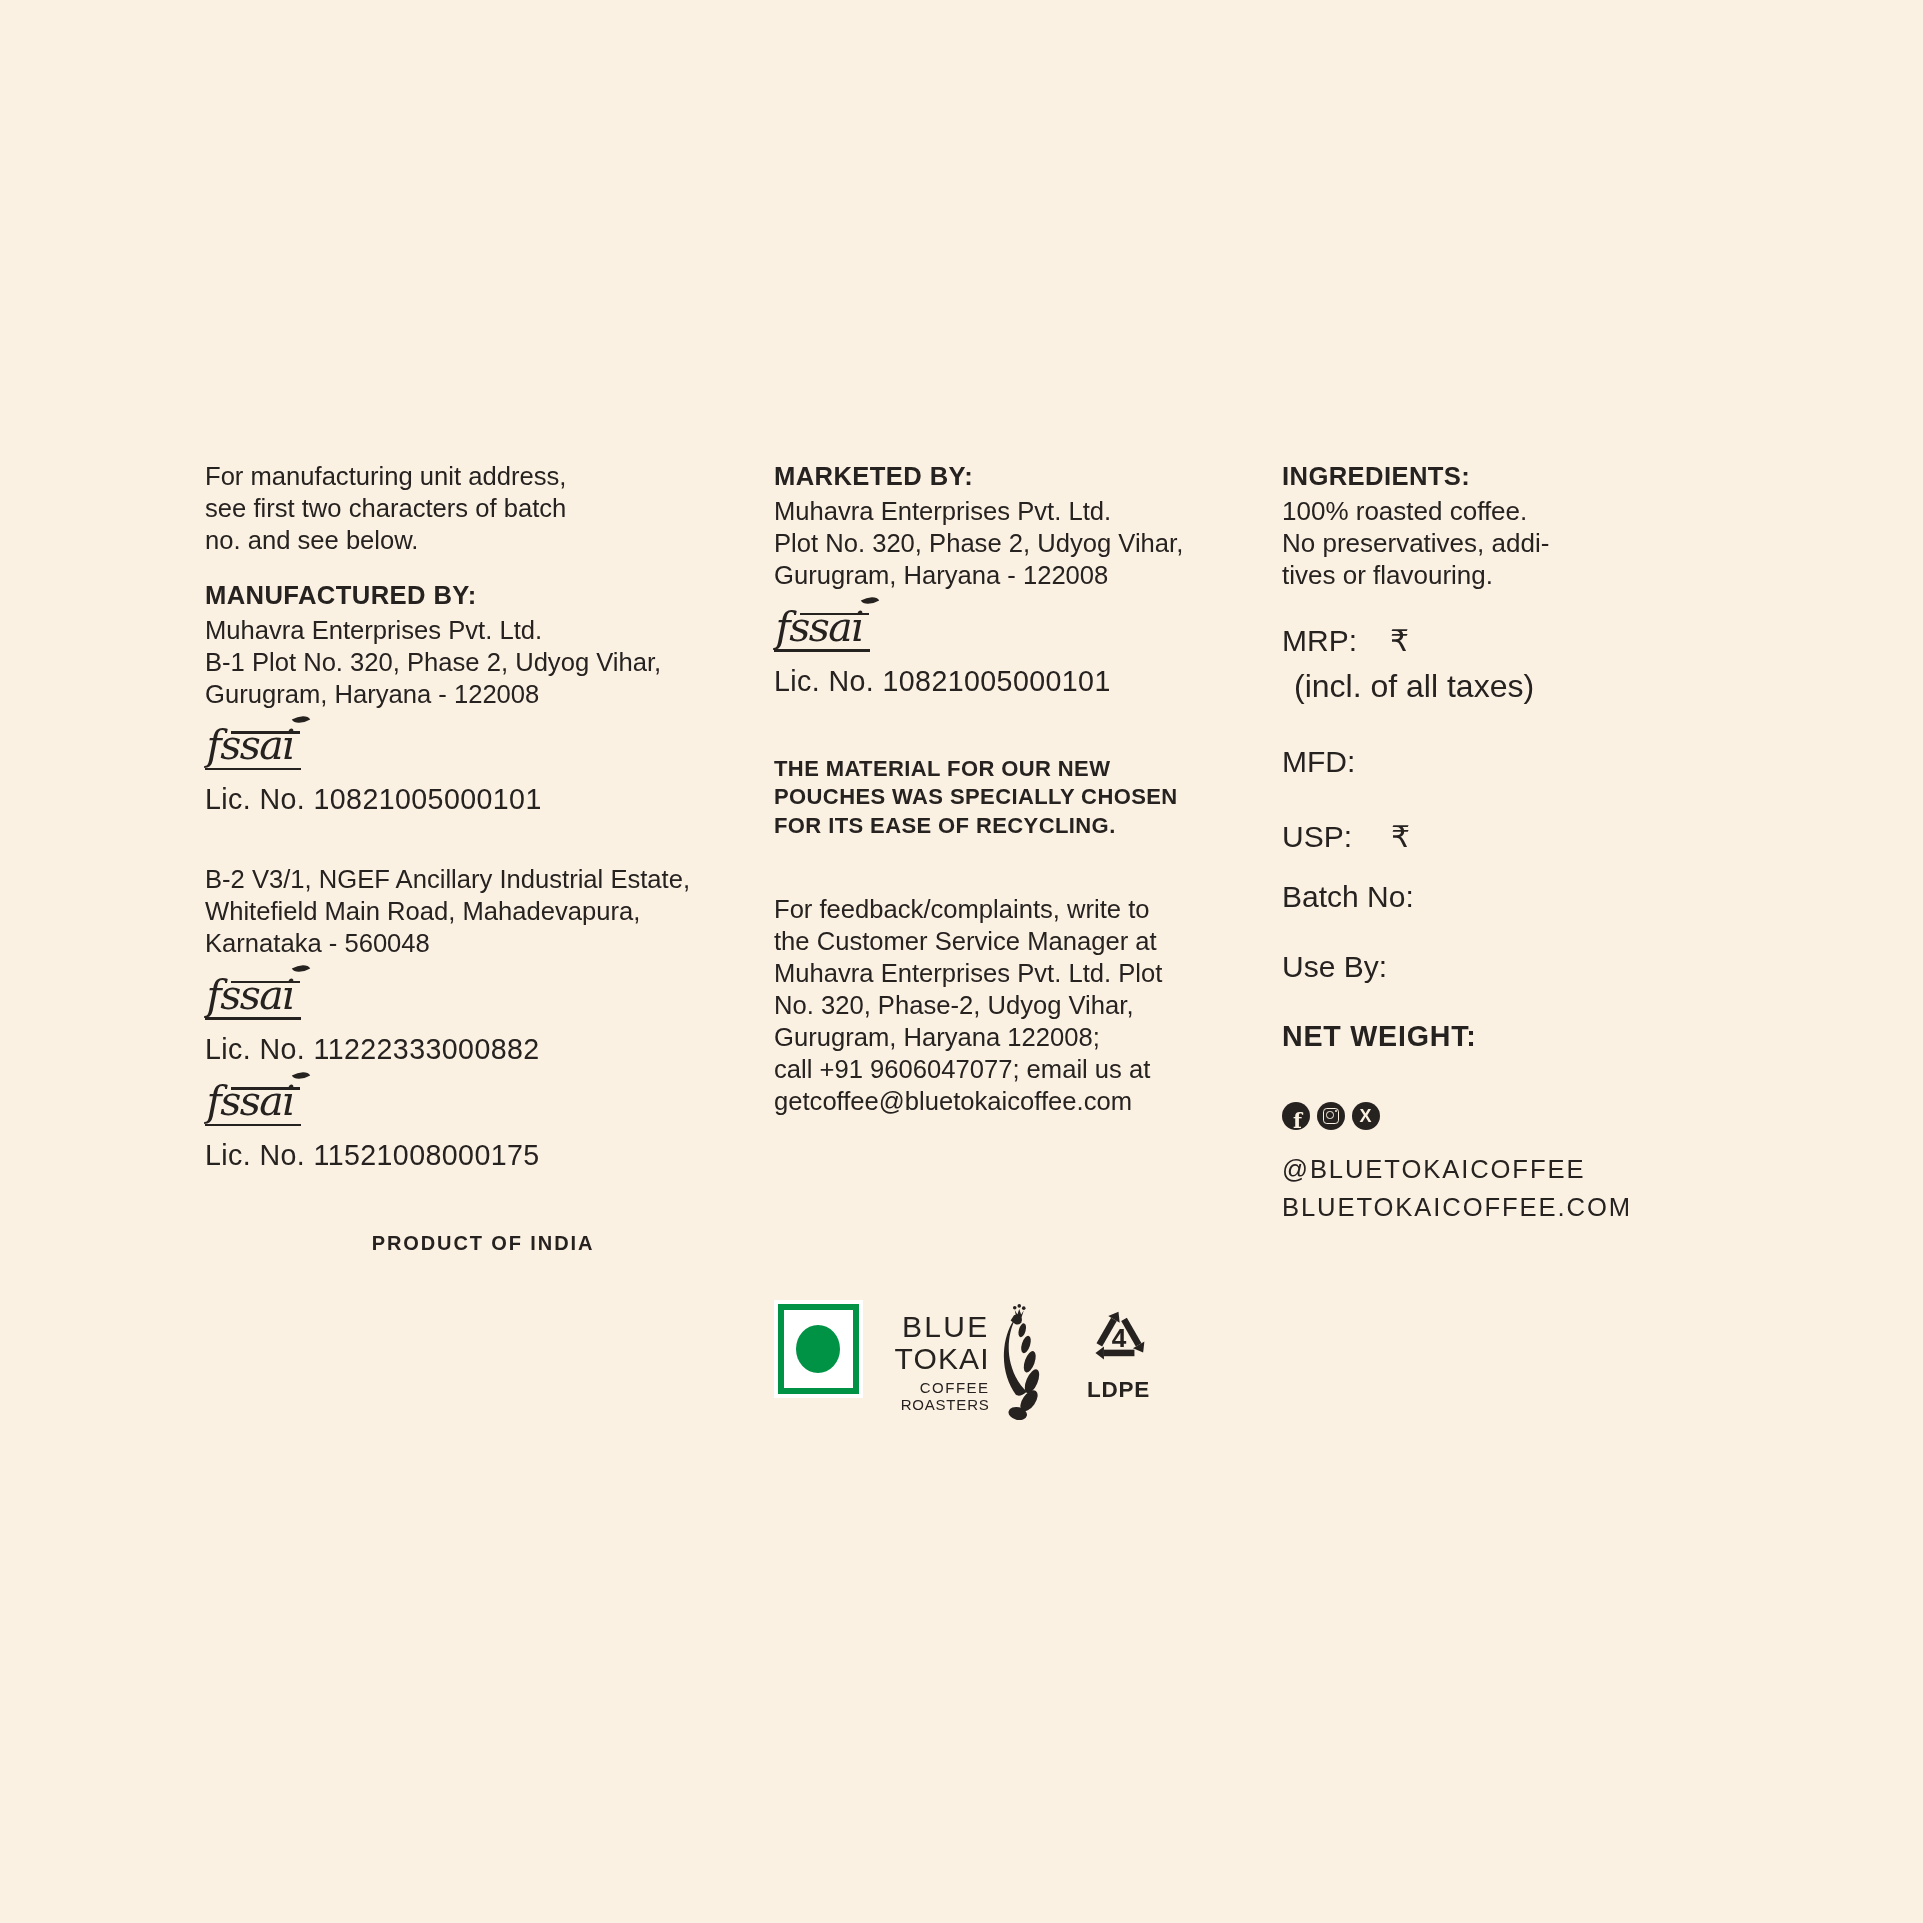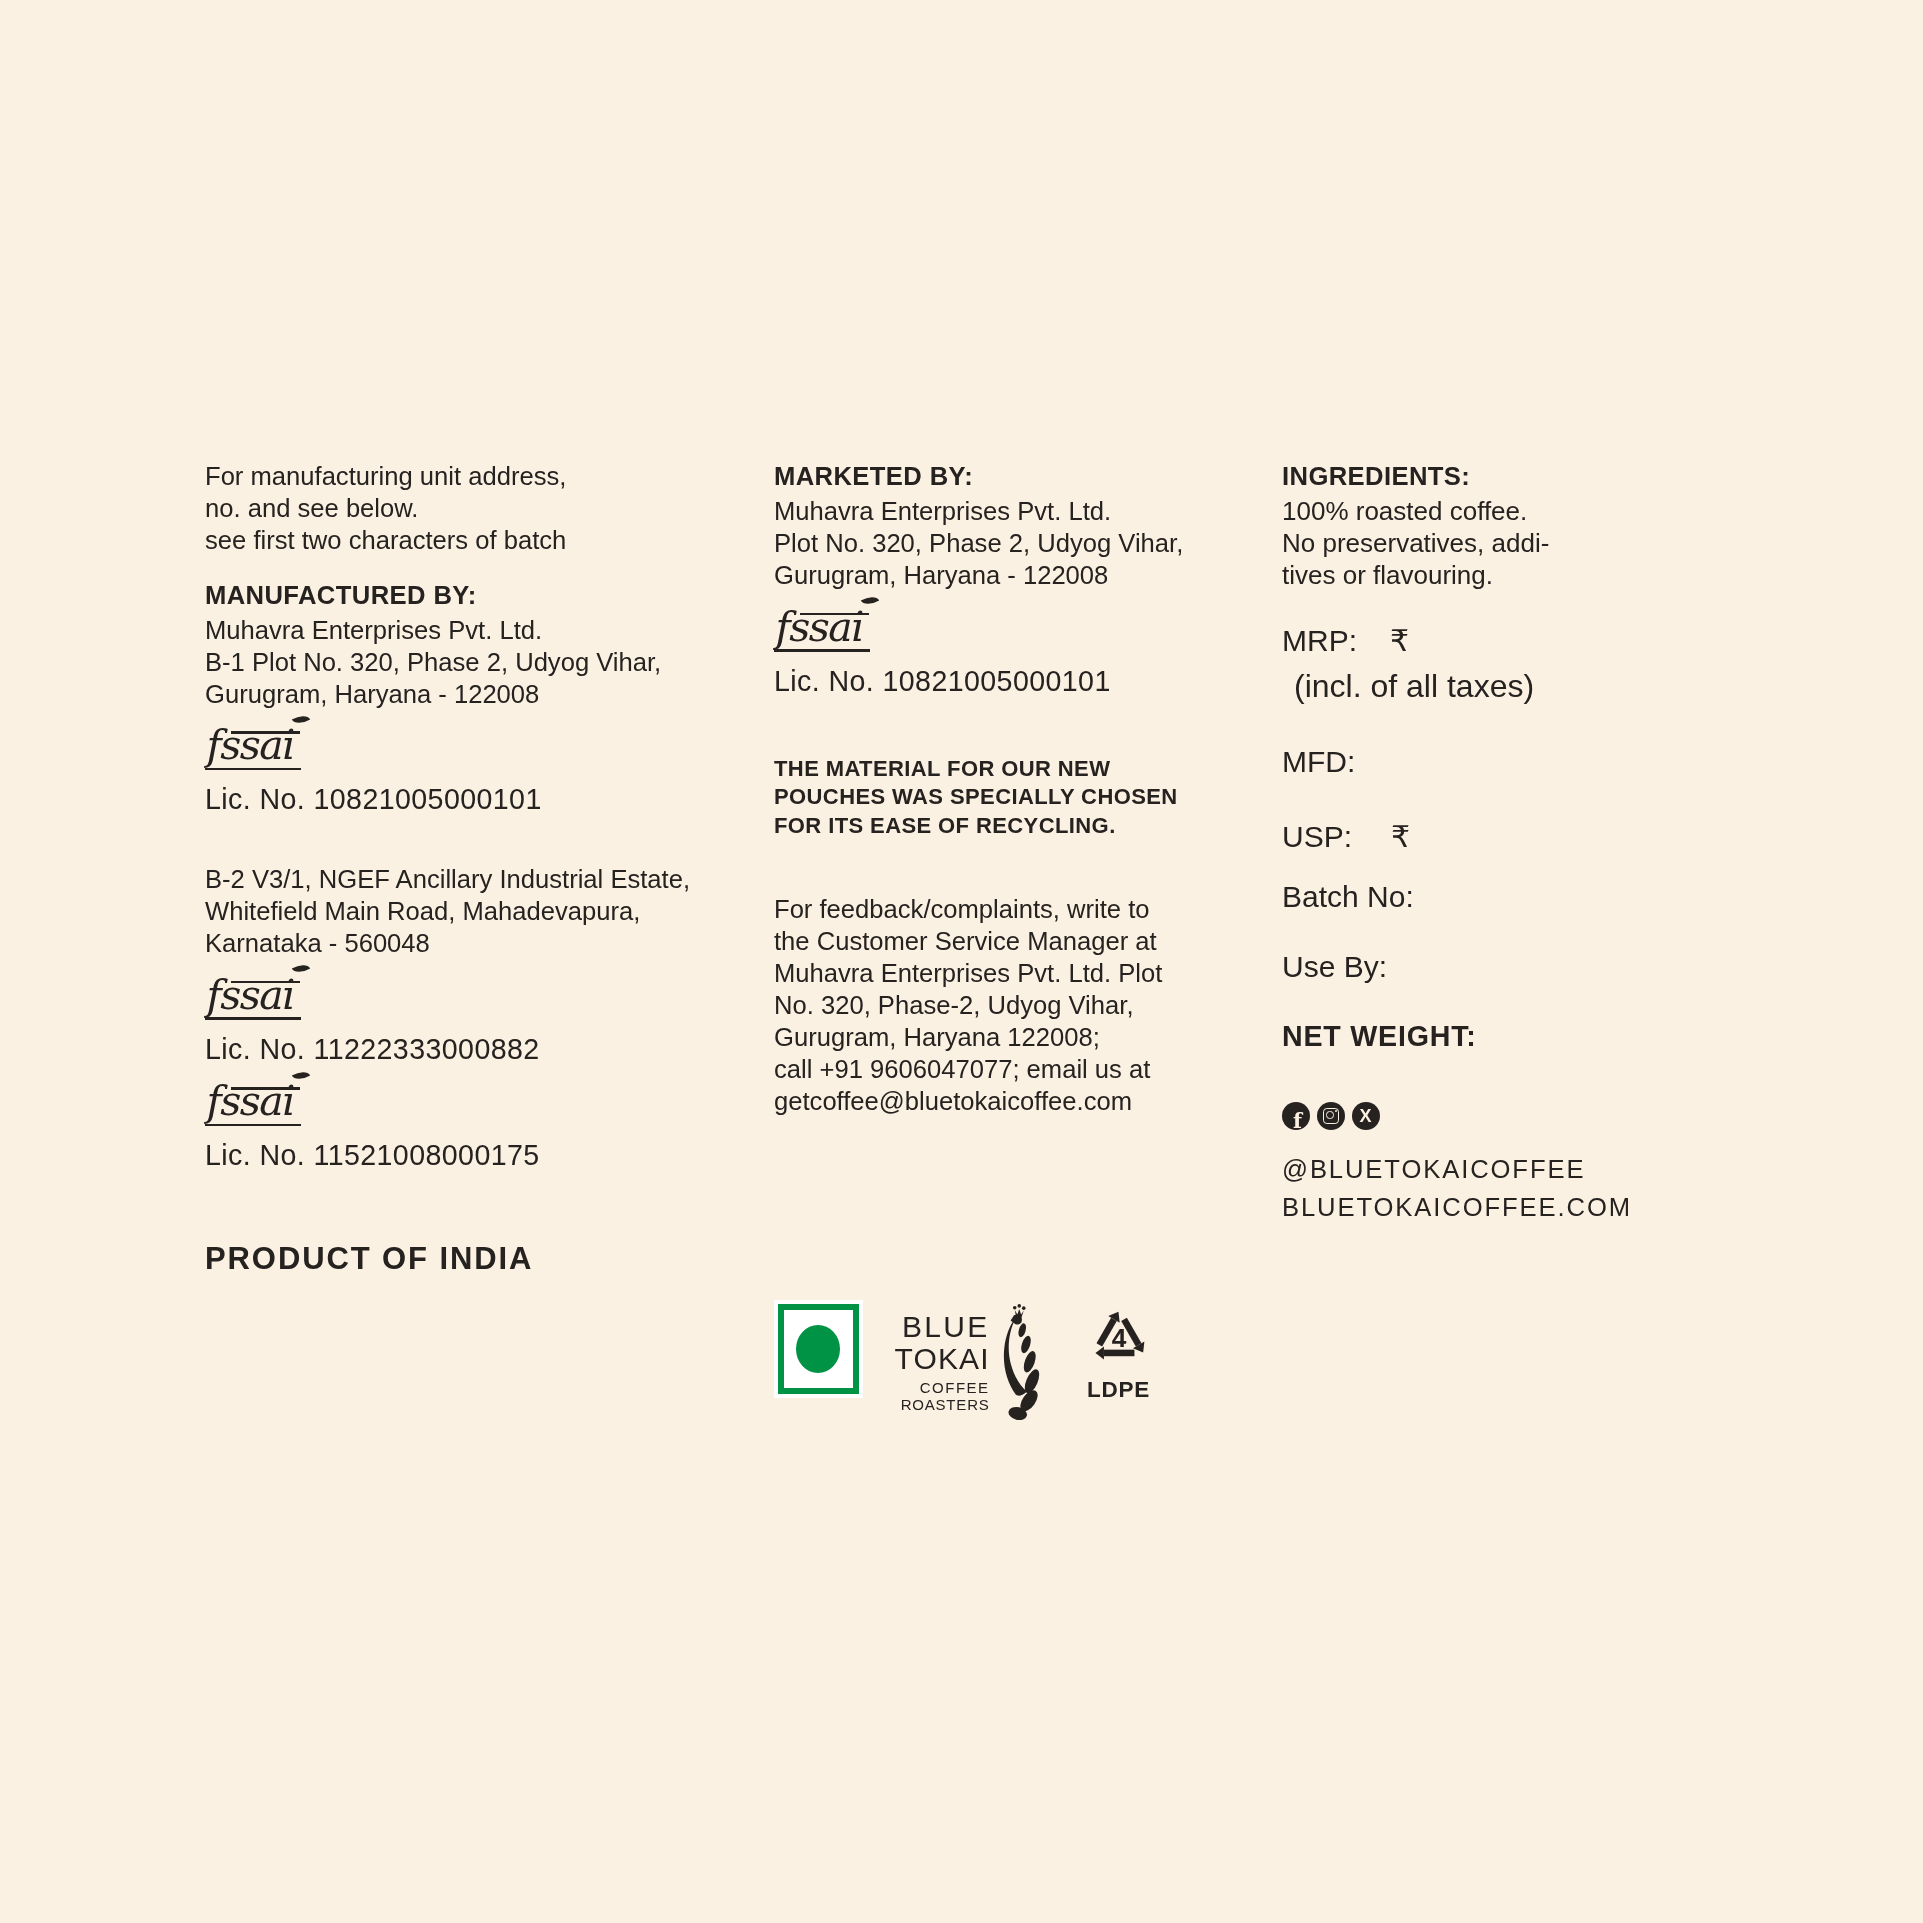--- a/index.html
+++ b/index.html
@@ -34,21 +34,21 @@
   }
   .fssai::before{content:"";position:absolute;top:9.8px;left:25.6px;right:6px;height:2.6px;background:currentColor;}
   .fssai::after{content:"";position:absolute;bottom:0;left:0;right:4.5px;height:2.6px;background:currentColor;}
   .leaf{
     position:absolute;top:-6.8px;right:-3px;width:16px;height:9px;
     background:currentColor;border-radius:0 100% 0 100%;
     transform:rotate(-30deg);
   }
 
   .gap-block{margin-top:47px;}
-  .poi{font-size:31px;line-height:35px;font-weight:bold;letter-spacing:1.9px;margin:69px 0 0 0;}
+  .poi{font-size:20px;line-height:35px;font-weight:bold;letter-spacing:1.9px;margin:54px 0 0 0;text-align:center;}
 
   
   .pouch-note{font-size:22px;line-height:28.6px;font-weight:bold;letter-spacing:0.4px;margin:57px 0 0 0;}
   .feedback{font-size:25.6px;line-height:32px;margin:53px 0 0 0;}
 
   .logos-row{display:flex;align-items:flex-start;margin-top:183px;}
   .veg-outer{background:#ffffff;padding:3.8px;flex:0 0 auto;}
   .veg-frame{border:6.8px solid var(--green);width:69px;height:78px;background:#fff;
     display:flex;align-items:center;justify-content:center;}
   .veg-dot{width:44px;height:48px;border-radius:50%;background:var(--green);}
@@ -89,22 +89,22 @@
   .follow{font-size:25.6px;line-height:38px;letter-spacing:1.9px;margin:19.5px 0 0 0;}
 </style>
 </head>
 <body>
 
 <div class="canvas">
 
   <section class="col col-left">
     <p class="body">
       <span class="ln">For manufacturing unit address,</span>
+      <span class="ln">see first two characters of batch</span>
       <span class="ln">no. and see below.</span>
-      <span class="ln">see first two characters of batch</span>
     </p>
 
     <h3 class="h" style="margin-top:22.5px;">MANUFACTURED BY:</h3>
 
     <p class="body">
       <span class="ln">Muhavra Enterprises Pvt. Ltd.</span>
       <span class="ln">B-1 Plot No. 320, Phase 2, Udyog Vihar,</span>
       <span class="ln">Gurugram, Haryana - 122008</span>
     </p>
     <div class="fssai-wrap">

